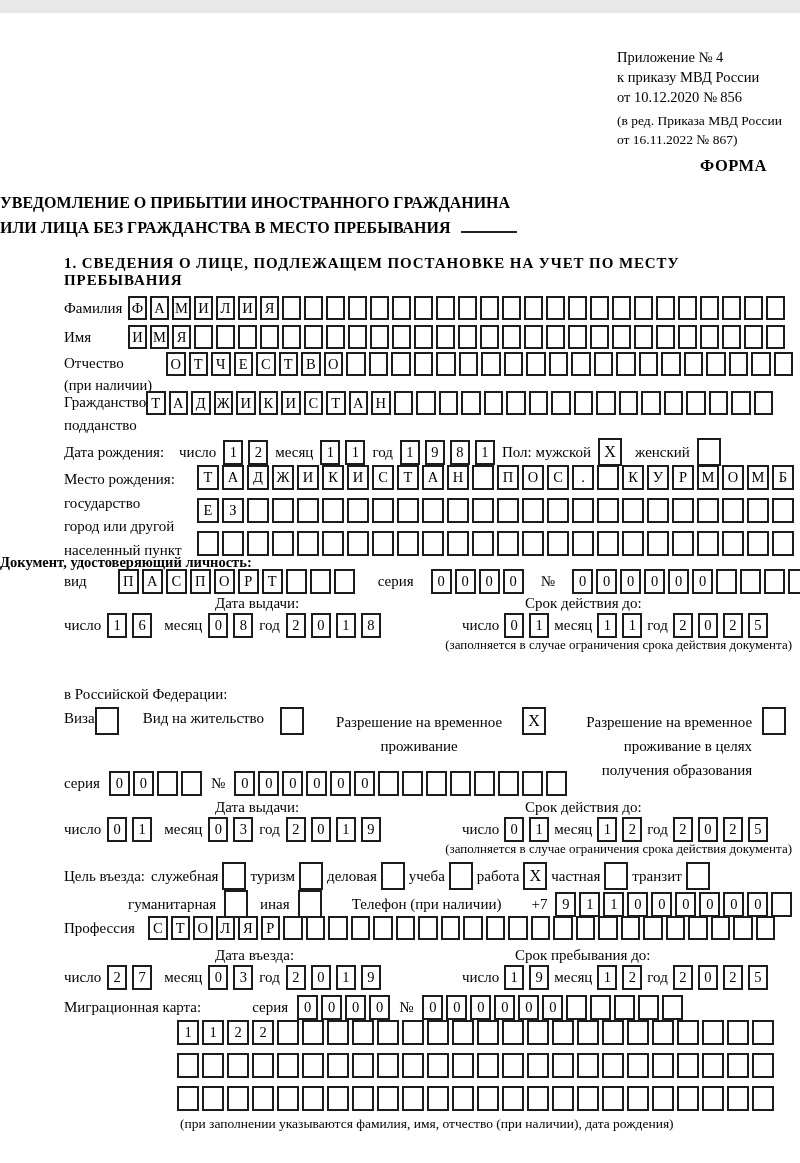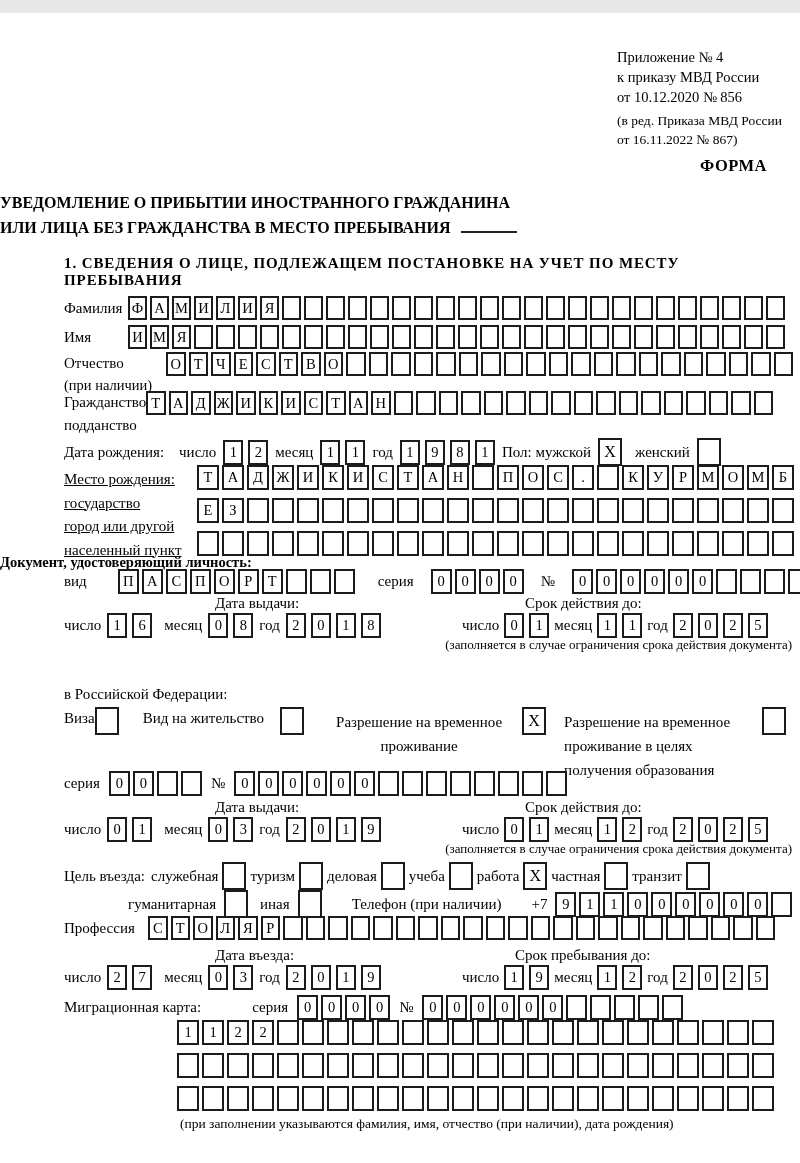--- a/index.html
+++ b/index.html
@@ -24,21 +24,21 @@
   .wnum .cell{width:21px;}
   
   .dg{display:flex;gap:5px;}
   .dg .cell{width:20px;height:25px;}
   
   .chk .cell{width:24px;height:28px;font-size:16px;}
   .flexrow{display:flex;align-items:center;}
   .flexrow-top{display:flex;align-items:flex-start;}
   .lbl{white-space:nowrap;}
   .title-underline{display:inline-block;width:56px;border-bottom:2px solid #222;height:14px;margin-left:10px;}
-  .lh23{line-height:23.5px;text-decoration:underline;}
+  .lh23{line-height:23.5px;}
   .note{font-size:13px;}
 </style>
 </head>
 <body>
 
 <div class="page">
 
   <div class="abs" style="left:617px;top:34px;line-height:20px;font-size:14.5px;">
     <div>Приложение № 4</div>
     <div>к приказу МВД России</div>
@@ -395,21 +395,21 @@
         <span class="cell"></span>
       </span>
     <span class="lbl" style="margin-left:24px;margin-top:3px;">Вид на жительство</span>
     <span class="boxrow chk" style="margin-left:16px;">
         <span class="cell"></span>
       </span>
     <span class="lbl" style="margin-left:22px;margin-top:3px;width:186px;text-align:center;white-space:normal;line-height:24px;">Разрешение на временное проживание</span>
     <span class="boxrow chk" style="margin-left:10px;">
         <span class="cell">X</span>
       </span>
-    <span class="lbl" style="margin-left:18px;margin-top:3px;width:188px;text-align:left;white-space:normal;line-height:24px;">Разрешение на временное проживание в целях получения образования</span>
+    <span class="lbl" style="margin-left:18px;margin-top:3px;width:188px;text-align:right;white-space:normal;line-height:24px;">Разрешение на временное проживание в целях получения образования</span>
     <span class="boxrow chk" style="margin-left:10px;">
         <span class="cell"></span>
       </span>
   </div>
 
   <div class="abs flexrow" style="left:64px;top:758px;gap:9px;">
     <span class="lbl">серия</span>
     <span class="boxrow wnum">
         <span class="cell">0</span>
         <span class="cell">0</span>

